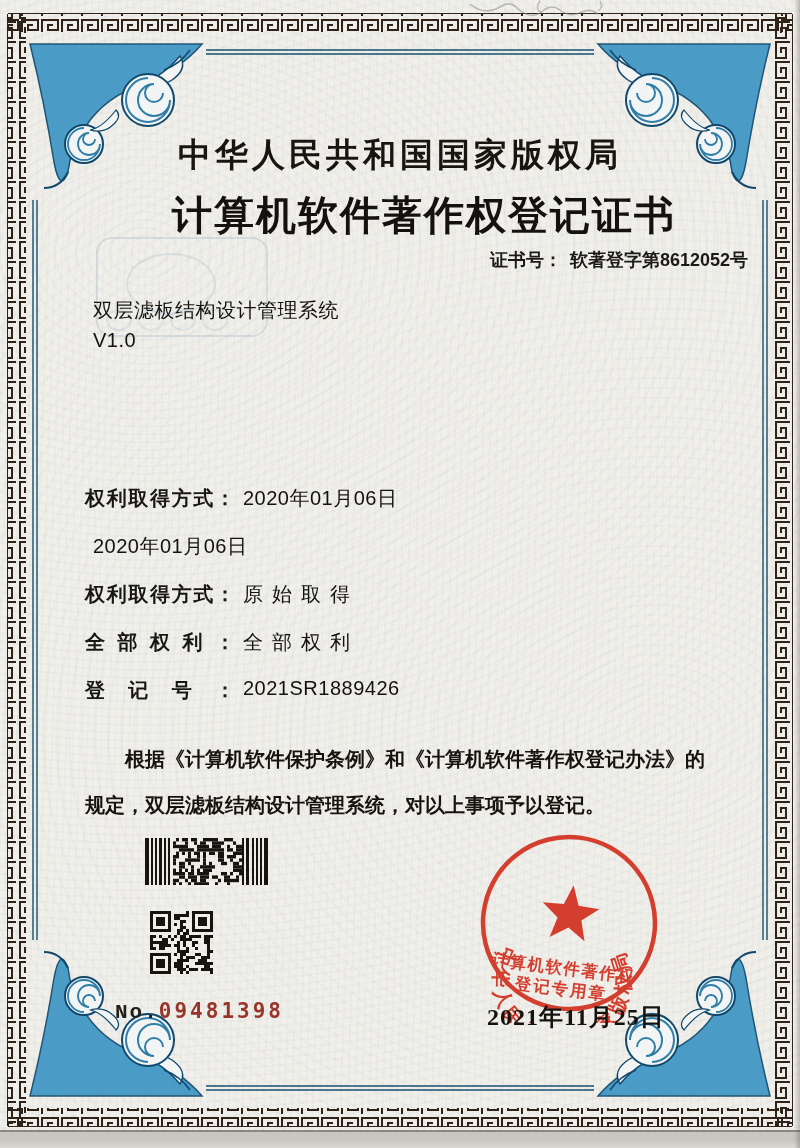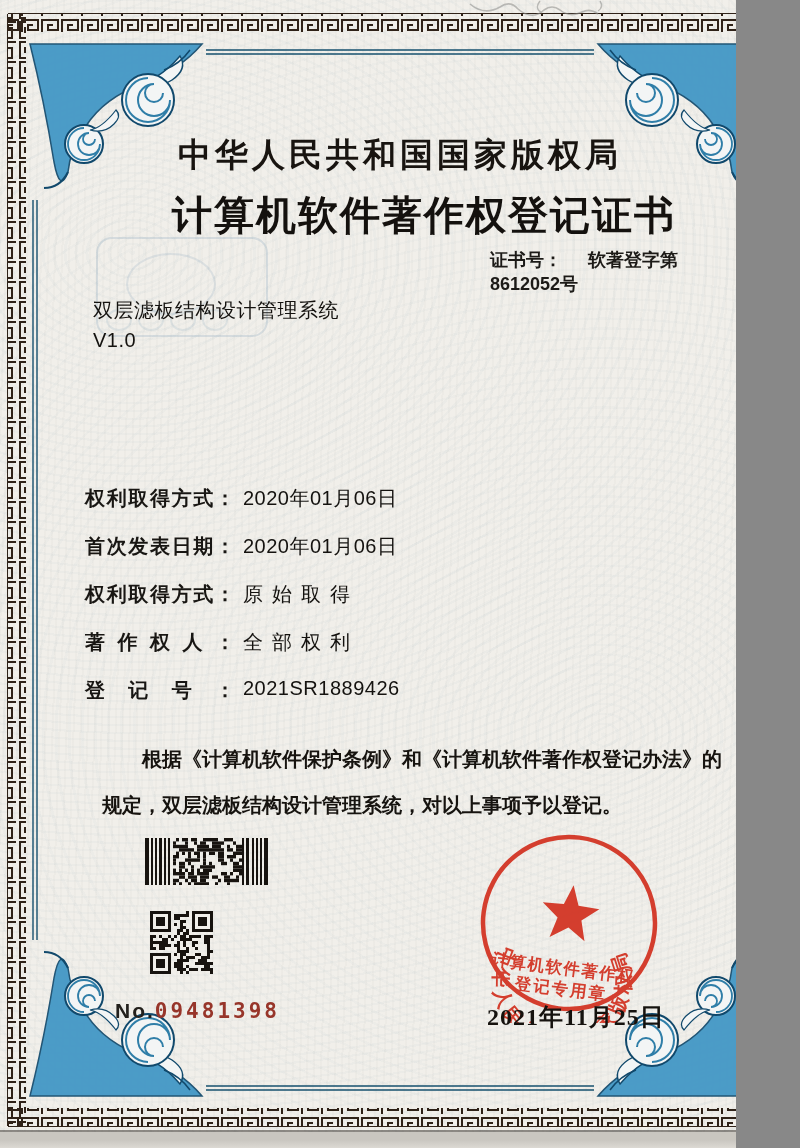--- a/index.html
+++ b/index.html
@@ -1,17 +1,17 @@
 <!DOCTYPE html>
 <html><head>
 <meta charset="utf-8">
 <style>
   html,body{margin:0;padding:0;background:#888;}
   .page{
-    position:relative;width:736px;height:1148px;overflow:hidden;
+    position:relative;width:800px;height:1148px;overflow:hidden;
     font-family:"Liberation Sans","DejaVu Sans",sans-serif;
     background-color:#f1efea;
     background-image:
       repeating-radial-gradient(ellipse 420px 300px at 18% 22%, rgba(130,160,175,.05) 0 3px, rgba(0,0,0,0) 3px 11px),
       repeating-radial-gradient(ellipse 500px 380px at 82% 64%, rgba(130,160,175,.045) 0 3px, rgba(0,0,0,0) 3px 13px),
       repeating-linear-gradient(92deg, rgba(120,120,110,.035) 0 2px, rgba(0,0,0,0) 2px 7px);
     color:#1b1a18;
   }
   .abs{position:absolute;}
   .frame{left:0;top:0;width:800px;height:1148px;pointer-events:none;}
@@ -19,33 +19,33 @@
     left:0;top:133px;width:800px;text-align:center;
     font-family:"Liberation Serif","DejaVu Serif",serif;
     font-size:33px;font-weight:800;letter-spacing:4px;color:#181410;
   }
   .cert-title{
     left:0;top:188px;width:800px;text-align:center;
     font-family:"Liberation Serif","DejaVu Serif",serif;
     font-size:40px;font-weight:800;letter-spacing:2px;color:#14110e;padding-left:24px;
   }
   .cert-no{left:490px;top:248px;font-size:18px;font-weight:700;color:#1c1a17;}
-  .cert-no .val{margin-left:26px;}
+  .cert-no .val{margin-left:8px;}
   .frow{left:85px;display:flex;align-items:flex-start;}
   .flabel{
     display:inline-block;width:150px;font-size:20px;font-weight:700;
     text-align:justify;text-align-last:justify;color:#181613;flex:0 0 150px;
   }
   .fvalue{margin-left:8px;font-size:20px;font-weight:400;letter-spacing:.5px;color:#14120f;}
   .fvalue.wide{letter-spacing:9px;}
   .fvalue .vline{display:block;line-height:30px;}
-  .statement{left:85px;top:736px;width:642px;font-size:20px;font-weight:700;line-height:46px;color:#16130f;margin-left:17px;}
+  .statement{left:85px;top:736px;width:642px;font-size:20px;font-weight:700;line-height:46px;color:#16130f;}
   .statement .indent{text-indent:2em;}
   .serial{left:115px;top:999px;font-size:21px;}
-  .serial .prefix{font-family:Liberation Sans, sans-serif;font-weight:700;color:#23201c;letter-spacing:2px;}
+  .serial .prefix{font-family:Liberation Mono, monospace;font-weight:700;color:#23201c;letter-spacing:2px;}
   .serial .number{font-family:"DejaVu Sans Mono","Liberation Mono",monospace;font-weight:700;color:#97352a;letter-spacing:3px;}
   .issue-date{
     left:487px;top:1001px;width:180px;
     font-family:"Liberation Serif","DejaVu Serif",serif;
     font-size:24px;font-weight:700;letter-spacing:1px;color:#15120e;
   }
   .emboss{left:96px;top:237px;width:168px;height:96px;border:2px solid rgba(140,170,190,.28);border-radius:16px;}
   .emboss .inner{position:absolute;left:28px;top:14px;width:86px;height:58px;border:2px solid rgba(140,170,190,.22);border-radius:50%;}
   .emboss .dots{position:absolute;left:8px;top:70px;width:140px;height:24px;border-bottom:0;}
   .emboss .dots span{display:inline-block;width:22px;height:18px;border:2px solid rgba(140,170,190,.2);border-radius:50%;margin-right:6px;}
@@ -127,29 +127,28 @@
     <span class="fvalue">
         <span class="vline">双层滤板结构设计管理系统</span>
         <span class="vline">V1.0</span>
       </span>
   </div>
   <div class="abs frow" style="top:485px">
     <span class="flabel">权利取得方式：</span>
     <span class="fvalue">2020年01月06日</span>
   </div>
   <div class="abs frow" style="top:533px">
-    <span class="flabel">首次发表日期：</span>
     <span class="fvalue">2020年01月06日</span>
   </div>
   <div class="abs frow" style="top:581px">
     <span class="flabel">权利取得方式：</span>
     <span class="fvalue wide">原始取得</span>
   </div>
   <div class="abs frow" style="top:629px">
-    <span class="flabel">著作权人：</span>
+    <span class="flabel">全部权利：</span>
     <span class="fvalue wide">全部权利</span>
   </div>
   <div class="abs frow" style="top:677px">
     <span class="flabel">登记号：</span>
     <span class="fvalue">2021SR1889426</span>
   </div>
 
   <div class="abs statement">
     <div class="indent">根据《计算机软件保护条例》和《计算机软件著作权登记办法》的</div>
     <div>规定，双层滤板结构设计管理系统，对以上事项予以登记。</div>

